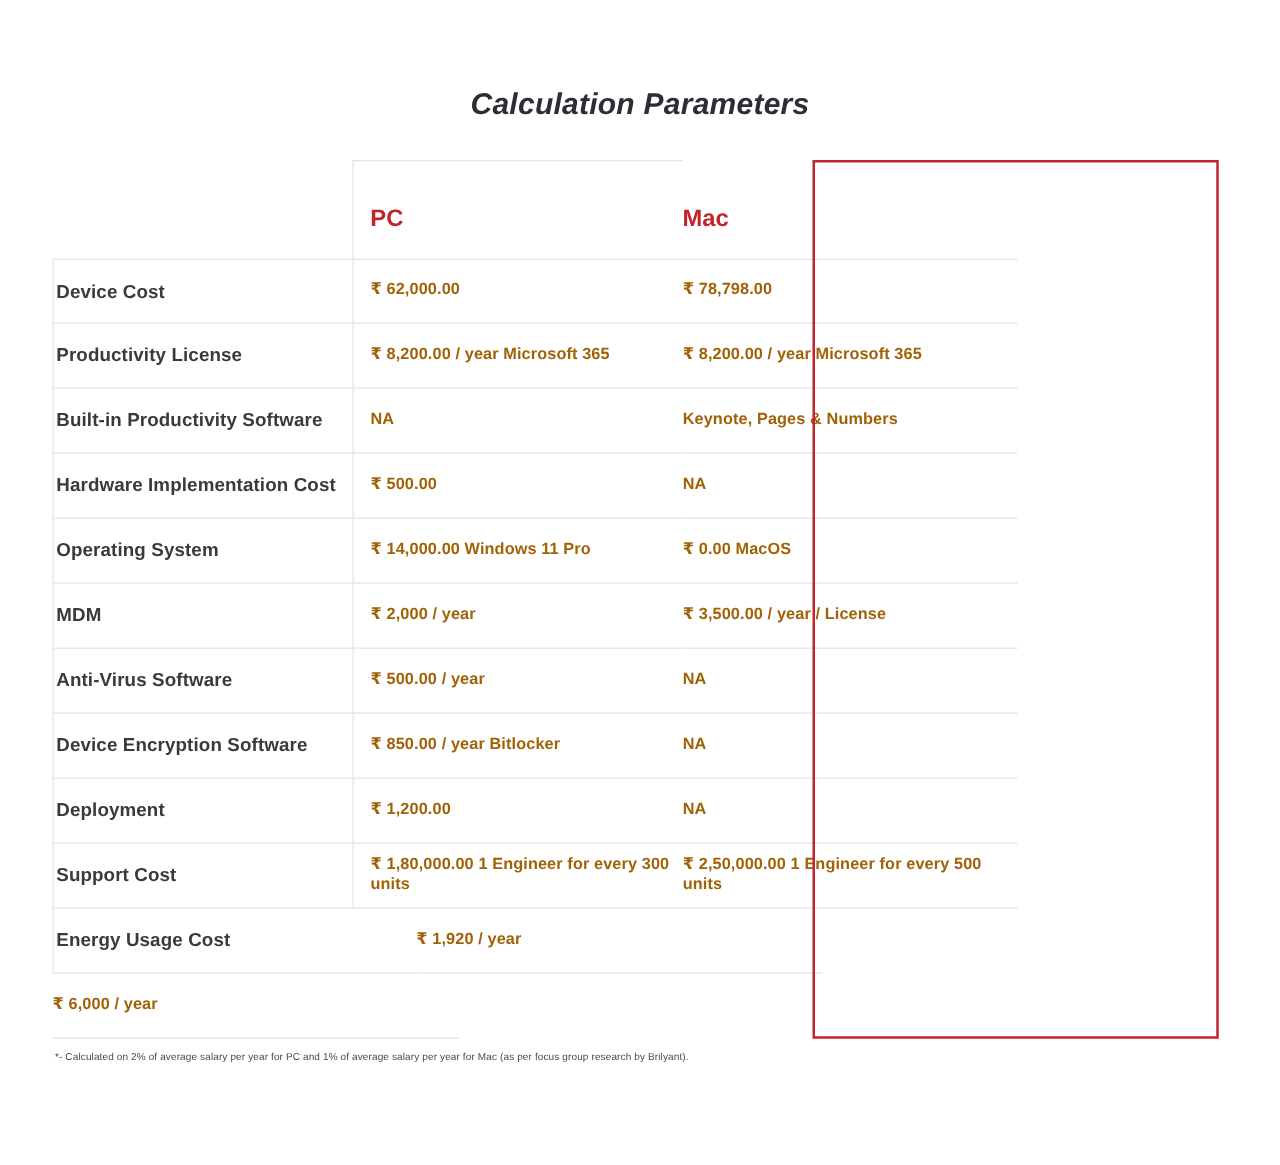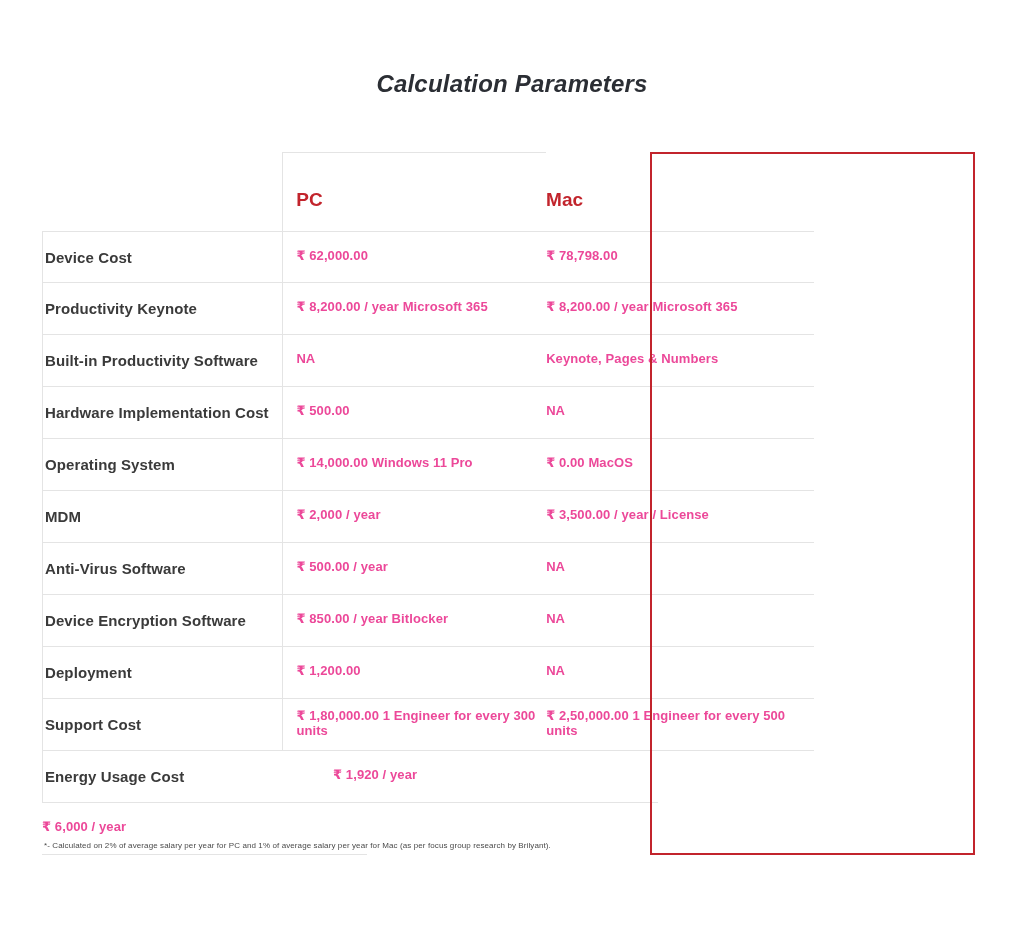--- a/index.html
+++ b/index.html
@@ -26,21 +26,20 @@
     letter-spacing: 0.2px;
     color: #2b2e34;
     margin: 0;
     font-style: italic;
   }
   .table {
     position: absolute;
     left: 42px;
     top: 128px;
     width: 772px;
-    margin-top: 24px;
   }
   .row { display: flex; }
   .header-row { height: 79px; }
   .data-row { height: 52px; }
   .cell {
     box-sizing: border-box;
     display: flex;
     align-items: center;
   }
   .label-col { width: 291px; padding-left: 2px; }
@@ -65,21 +64,21 @@
 
   .label {
     font-size: 15px;
     font-weight: 700;
     color: #3a3a3a;
     letter-spacing: 0.1px;
   }
   .value {
     font-size: 13px;
     font-weight: 600;
-    color: #ec4899;
+    color: #a16207;
     letter-spacing: 0.1px;
     padding-bottom: 4px;
   }
   .mac-highlight {
     position: absolute;
     top: 0;
     left: 608px;
     width: 325px;
     height: 703px;
     box-sizing: border-box;
@@ -108,21 +107,21 @@
       <div class="cell pc-col header-cell">PC</div>
       <div class="cell mac-col header-cell">Mac</div>
     </div>
     <div id="rows">
         <div class="row data-row">
           <div class="cell label-col label">Device Cost</div>
           <div class="cell pc-col value">₹ 62,000.00</div>
           <div class="cell mac-col value">₹ 78,798.00</div>
         </div>
         <div class="row data-row">
-          <div class="cell label-col label">Productivity Keynote</div>
+          <div class="cell label-col label">Productivity License</div>
           <div class="cell pc-col value">₹ 8,200.00 / year Microsoft 365</div>
           <div class="cell mac-col value">₹ 8,200.00 / year Microsoft 365</div>
         </div>
         <div class="row data-row">
           <div class="cell label-col label">Built-in Productivity Software</div>
           <div class="cell pc-col value">NA</div>
           <div class="cell mac-col value">Keynote, Pages &amp; Numbers</div>
         </div>
         <div class="row data-row">
           <div class="cell label-col label">Hardware Implementation Cost</div>

